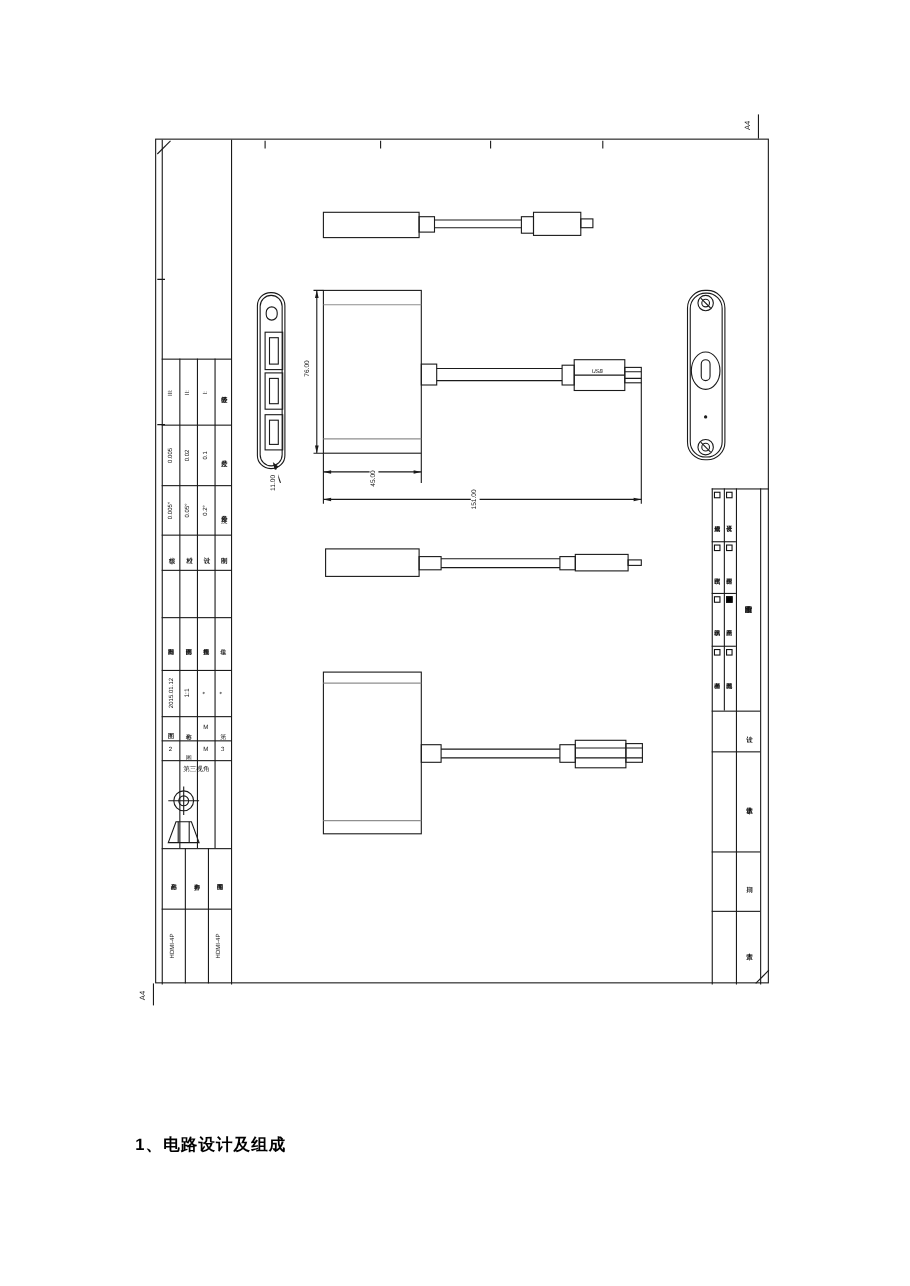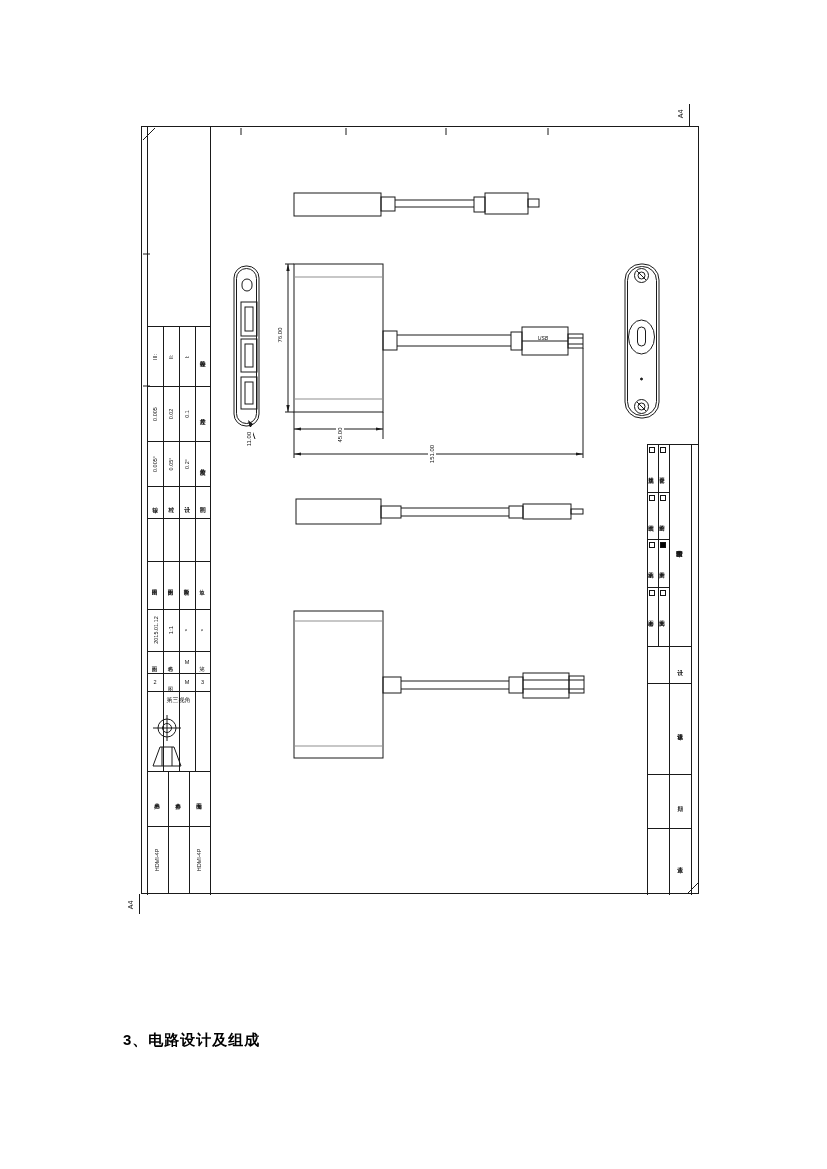--- a/index.html
+++ b/index.html
@@ -315,13 +315,13 @@
   <div class="cell" style="left:527px;top:701px;width:22px;height:67px">
       <span class="v">审查人</span>
     </div>
 </div>
 
 <div class="mark-line" style="left:689px;top:104px;height:22px"></div>
 <div class="rot big" style="left:674px;top:110px;width:14px">A4</div>
 <div class="mark-line" style="left:139px;top:894px;height:20px"></div>
 <div class="rot big" style="left:124px;top:901px;width:14px">A4</div>
 
-<div class="heading">3、电路设计及组成</div>
+<div class="heading">1、电路设计及组成</div>
 
 </body></html>

